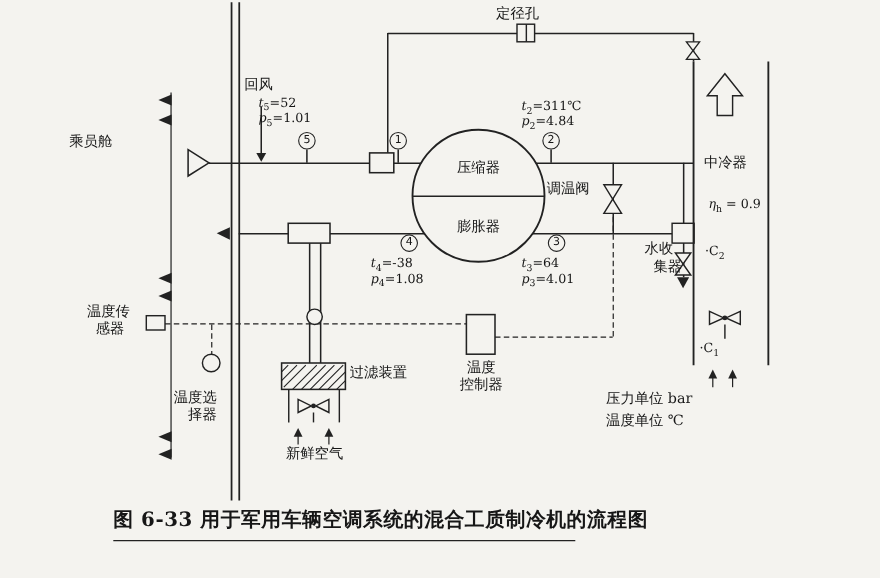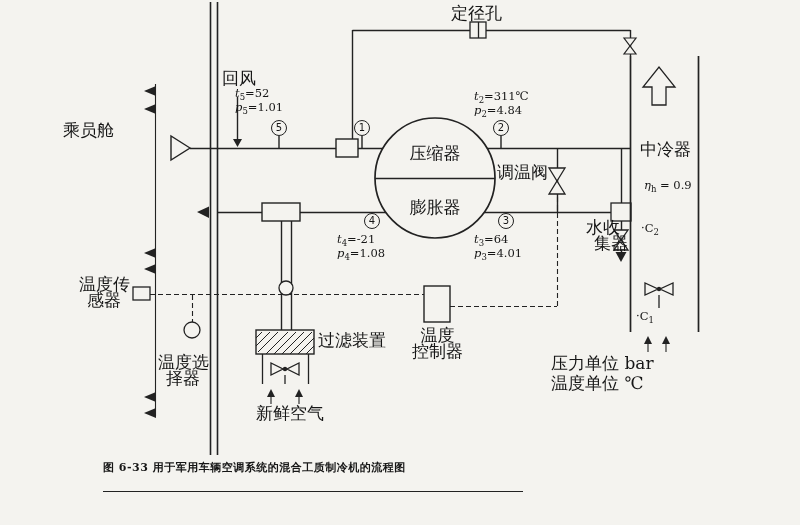--- a/index.html
+++ b/index.html
@@ -3,34 +3,34 @@
 <meta charset="utf-8">
 <style>
   html,body { margin:0; padding:0; }
   body {
     width:800px; height:525px; position:relative;
     background:#f4f3ef; color:#161616;
     font-family:"DejaVu Serif","Liberation Serif",serif;
     overflow:hidden;
   }
   svg { position:absolute; left:0; top:0; }
-  .lbl { position:absolute; font-size:17px; line-height:16px; white-space:nowrap; }
+  .lbl { position:absolute; font-size:13px; line-height:16px; white-space:nowrap; }
   .sm  { font-size:11.5px; line-height:14px; }
   .center { text-align:center; }
   .dot {
     position:absolute; width:14px; height:14px;
     border:1.4px solid #222; border-radius:50%;
     background:#f4f3ef; font-size:10px; line-height:13px;
     text-align:center; font-family:"DejaVu Sans","Liberation Sans",sans-serif;
   }
   sub { font-size:8.5px; line-height:0; }
   i   { font-style:italic; }
   .indent2 { padding-left:8px; }
   .caption {
-    position:absolute; font-size:11px; font-weight:bold;
+    position:absolute; font-size:18px; font-weight:bold;
     letter-spacing:0.5px; white-space:nowrap;
   }
 </style>
 </head>
 <body>
 
 <svg width="800" height="525" viewBox="0 0 800 525">
 
   <g stroke="#222" stroke-width="1.6" fill="none">
     <line x1="210.5" y1="2" x2="210.5" y2="455"></line>
@@ -163,21 +163,21 @@
   <div><i>t</i><sub>5</sub><span>=52</span></div>
   <div><i>p</i><sub>5</sub><span>=1.01</span></div>
 </div>
 
 <div class="lbl sm" style="left:474px; top:89px;">
   <div><i>t</i><sub>2</sub><span>=311℃</span></div>
   <div><i>p</i><sub>2</sub><span>=4.84</span></div>
 </div>
 
 <div class="lbl sm" style="left:337px; top:232px;">
-  <div><i>t</i><sub>4</sub><span>=-21</span></div>
+  <div><i>t</i><sub>4</sub><span>=-38</span></div>
   <div><i>p</i><sub>4</sub><span>=1.08</span></div>
 </div>
 
 <div class="lbl sm" style="left:474px; top:232px;">
   <div><i>t</i><sub>3</sub><span>=64</span></div>
   <div><i>p</i><sub>3</sub><span>=4.01</span></div>
 </div>
 
 <div class="dot" style="left:271px; top:120px;">5</div>
 <div class="dot" style="left:354px; top:120px;">1</div>
@@ -196,21 +196,21 @@
 
 <div class="lbl" style="left:586px; top:219px;">
   <div>水收</div>
   <div class="indent2">集器</div>
 </div>
 
 <div class="lbl" style="left:79px; top:276px;">
   <div>温度传</div>
   <div class="indent2">感器</div>
 </div>
-<div class="lbl" style="left:158px; top:354px;">
+<div class="lbl" style="left:158px; top:354px;text-align:right;">
   <div>温度选</div>
   <div class="indent2">择器</div>
 </div>
 <div class="lbl center" style="left:400px; top:327px; width:75px;">
   <div>温度</div>
   <div>控制器</div>
 </div>
 
 <div class="lbl" style="left:318px; top:332px;">过滤装置</div>
 <div class="lbl center" style="left:256px; top:405px; width:60px;">新鲜空气</div>

